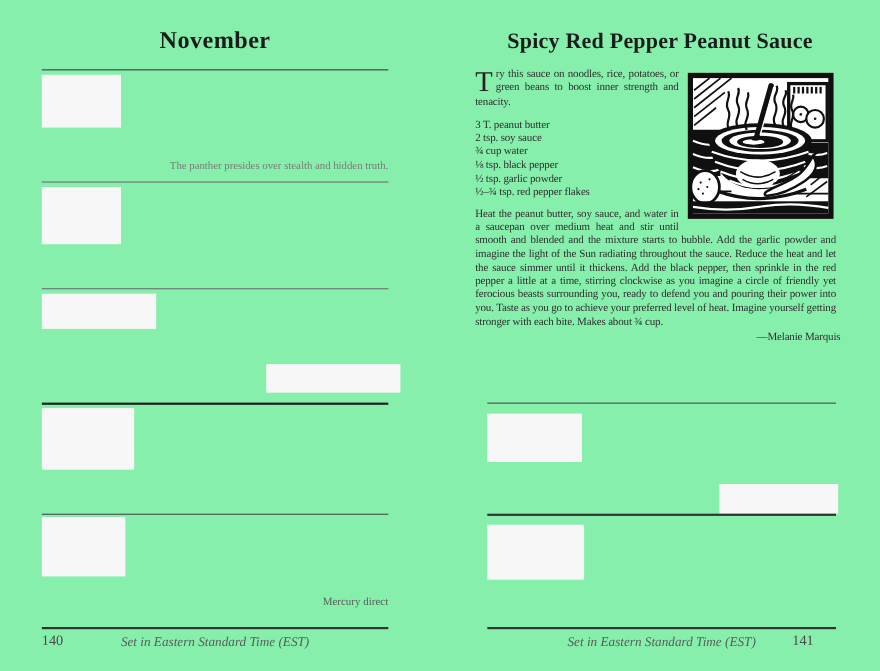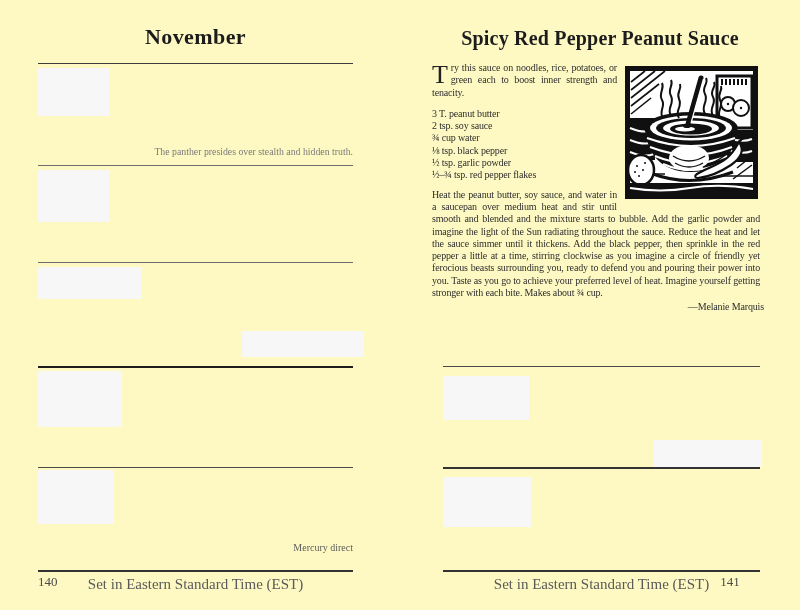--- a/index.html
+++ b/index.html
@@ -1,38 +1,38 @@
 <!DOCTYPE html>
 <html><head>
 <meta charset="utf-8">
 <style>
   html,body{margin:0;padding:0;background:#ffffff;}
-  .canvas{position:relative;width:800px;height:610px;background:#fef9c3;overflow:hidden;
+  .canvas{position:relative;width:800px;height:610px;background:#86efac;overflow:hidden;
           font-family:"Liberation Serif", serif;color:#2e2e2e;}
   
   .rule{position:absolute;height:0;border-top:1px solid #6e6e6e;}
   .rule.l{left:38px;width:315px;}
   .rule.r{left:443px;width:317px;}
   .rule.w15{border-top-width:1.5px;border-top-color:#4a4a4a;}
   .rule.w2 {border-top-width:2px;border-top-color:#333333;}
   .rule.w25{border-top-width:2.5px;border-top-color:#1e1e1e;}
   .rule.dkr{border-top-color:#3d3d3d;border-top-width:1.5px;}
   
   .ghost{position:absolute;background:#f7f7f7;}
   
   .month-title{position:absolute;left:38px;width:315px;top:24px;text-align:center;
                font-size:22px;font-weight:bold;color:#1c1c1c;letter-spacing:.4px;}
   .recipe-title{position:absolute;left:432px;width:336px;top:27px;text-align:center;
                 font-size:20px;font-weight:bold;color:#1c1c1c;letter-spacing:.2px;}
   .flavor{position:absolute;left:38px;width:315px;top:146px;text-align:right;
           font-size:9.8px;color:#7a7a7a;letter-spacing:0;}
   .astro{position:absolute;left:38px;width:315px;top:540px;text-align:right;
          font-size:10px;color:#5c5c5c;line-height:15px;}
-  .footer-center{position:absolute;top:576px;text-align:center;
-                 font-size:15px;color:#5a5a5a;}
+  .footer-center{position:absolute;top:576px;text-align:center;font-style:italic;
+                 font-size:12px;color:#5a5a5a;}
   .footer-center.l{left:38px;width:315px;}
   .footer-center.r{left:443px;width:317px;}
   .pagenum{position:absolute;top:574px;font-size:13px;color:#4a4a4a;}
   .pagenum.l{left:38px;}
   .pagenum.r{left:700px;width:60px;text-align:center;}
   
   .recipe-body{position:absolute;left:432px;top:62px;width:332px;
                font-size:10px;line-height:12.3px;letter-spacing:-0.15px;color:#2e2e2e;}
   .recipe-body .illo{float:right;width:133px;height:133px;margin:4px 6px 14px 8px;}
   .intro{margin:0;text-align:justify;}
@@ -177,21 +177,21 @@
           <rect x="5" y="117" width="123" height="11" fill="#101010"></rect>
           <path d="M5,122 q30,5 60,0 t63,1" stroke="#ffffff" stroke-width="2" fill="none"></path>
         </g>
 
         <g stroke="#101010" stroke-width="1.5">
           <line x1="112" y1="102" x2="127" y2="90"></line>
           <line x1="108" y1="113" x2="127" y2="99"></line>
         </g>
       </svg>
 
-      <p class="intro"><span class="dropcap">T</span><span>ry this sauce on noodles, rice, pota­toes, or green each to boost inner strength and tenacity.</span></p>
+      <p class="intro"><span class="dropcap">T</span><span>ry this sauce on noodles, rice, pota­toes, or green beans to boost inner strength and tenacity.</span></p>
 
       <div class="ingredients">
         <div class="ingredient">3 T. peanut butter</div>
         <div class="ingredient">2 tsp. soy sauce</div>
         <div class="ingredient">¾ cup water</div>
         <div class="ingredient">⅛ tsp. black pepper</div>
         <div class="ingredient">½ tsp. garlic powder</div>
         <div class="ingredient">½–¾ tsp. red pepper flakes</div>
       </div>
 

